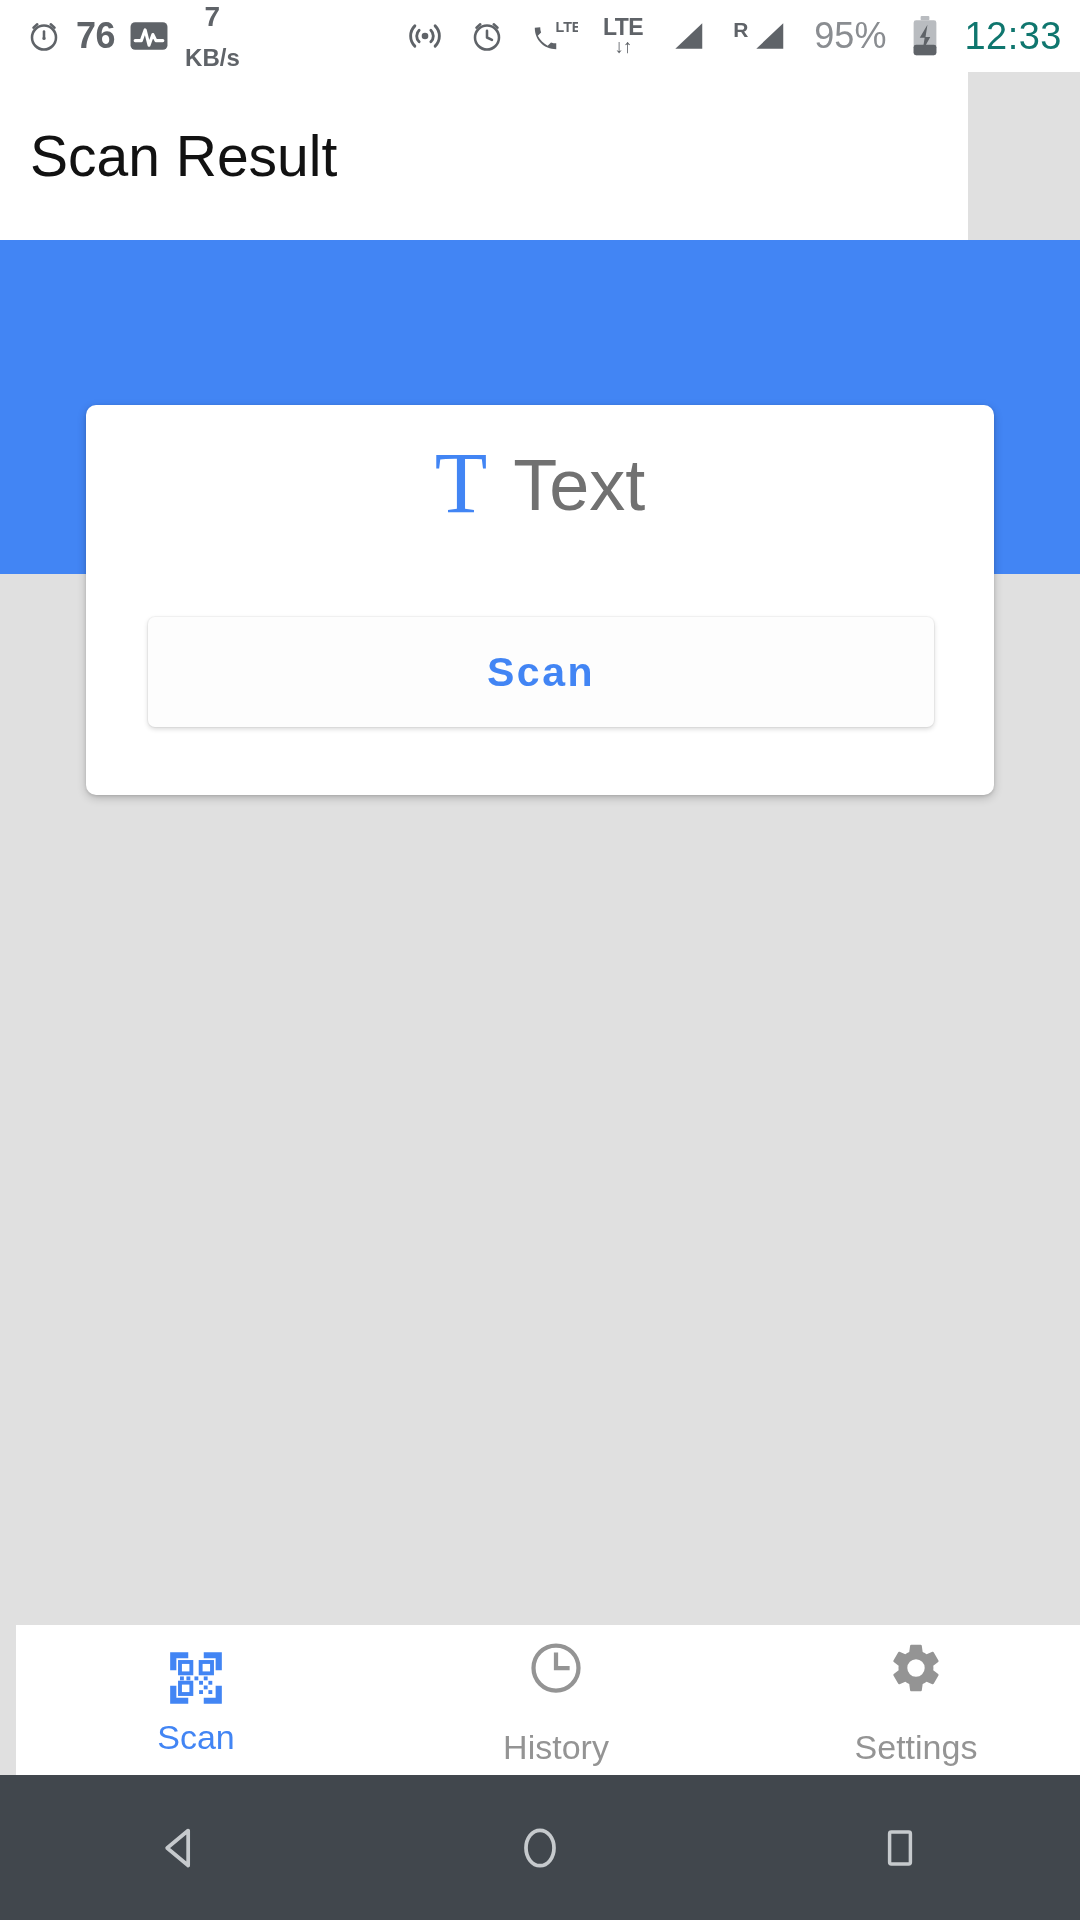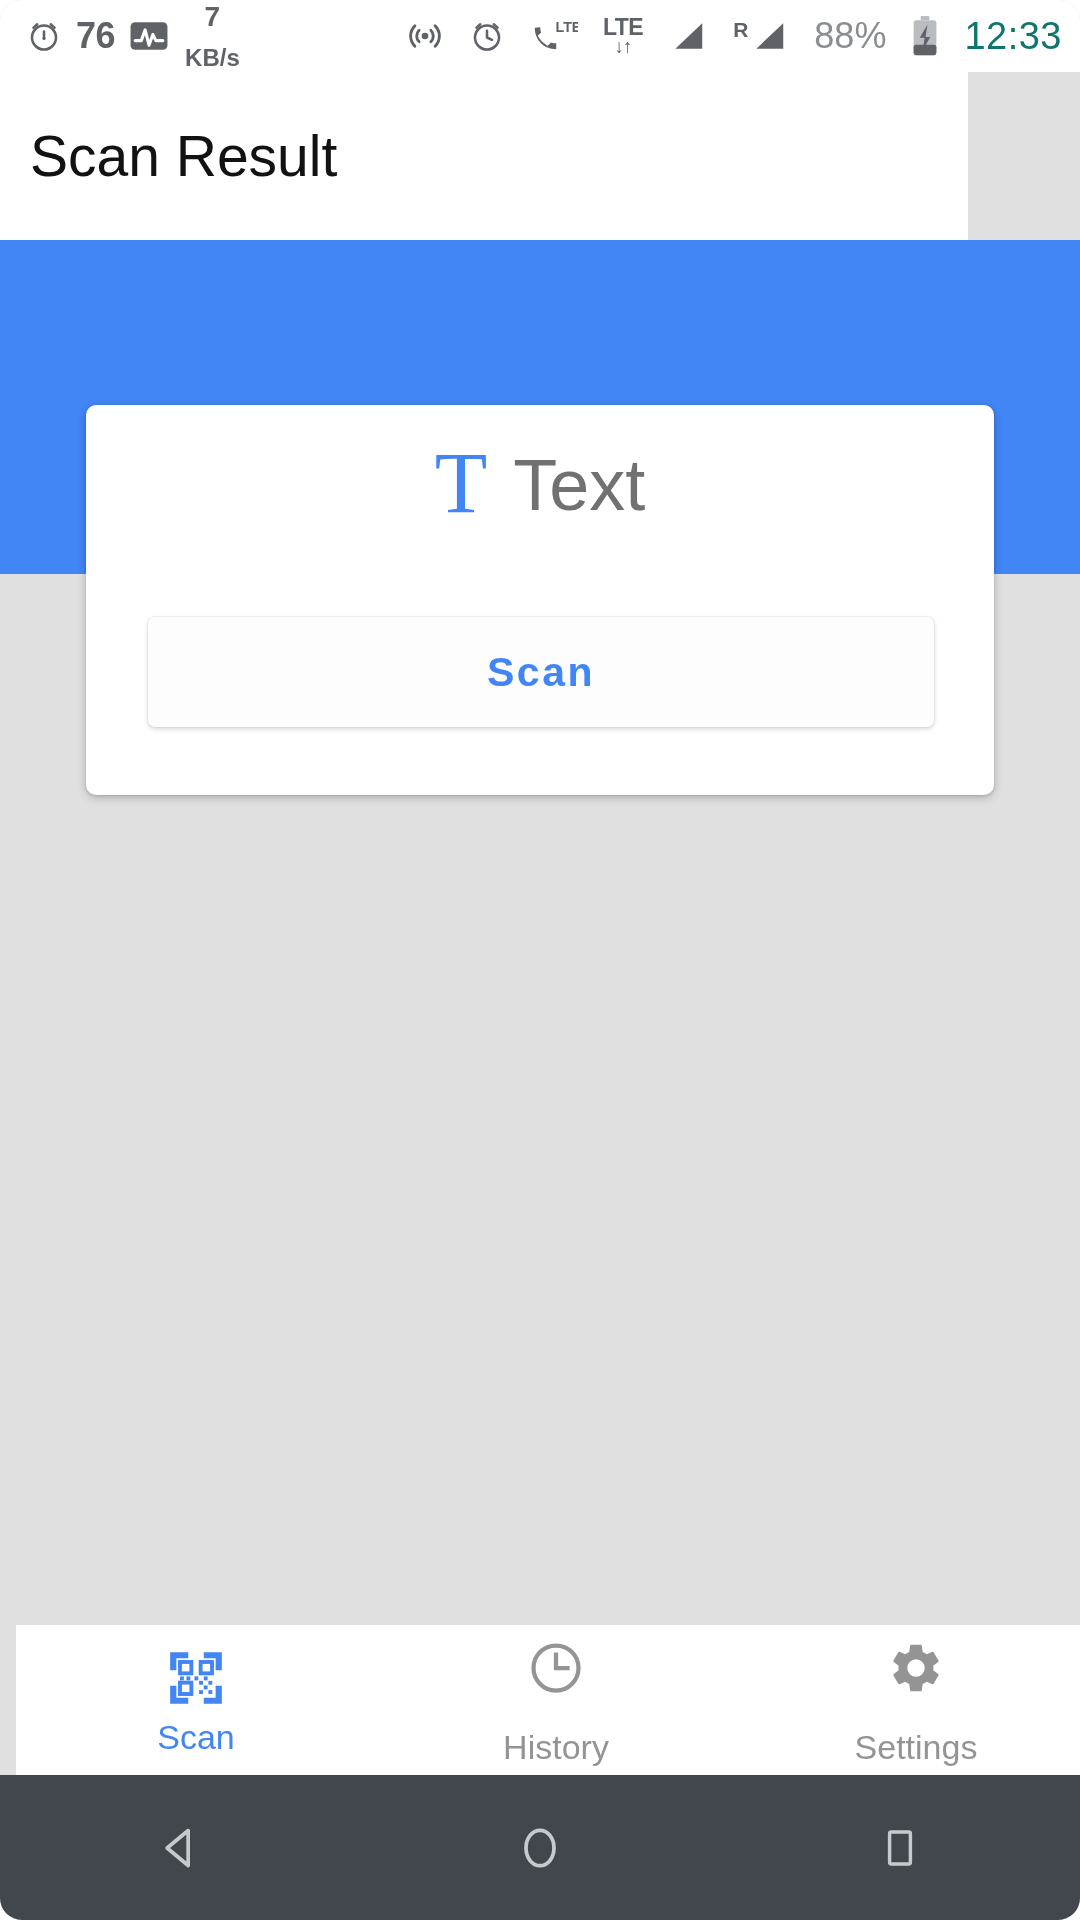--- a/index.html
+++ b/index.html
@@ -14,21 +14,20 @@
     font-family: "Liberation Sans", sans-serif;
     -webkit-font-smoothing: antialiased;
   }
 
   .screen {
     position: relative;
     width: 1080px;
     height: 1920px;
     background: #e0e0e0;
     overflow: hidden;
-    border-radius: 22px;
   }
 
   
   .statusbar {
     position: absolute;
     top: 0; left: 0;
     width: 1080px;
     height: 72px;
     background: #ffffff;
     display: flex;
@@ -337,21 +336,21 @@
         </svg>
       </span>
 
       <span class="roam-wrap">
         <span class="roam-r">R</span>
         <svg width="40" height="38" viewBox="0 0 24 24">
           <path d="M21 4 L21 20 L4 20 Z" fill="#5f6368"></path>
         </svg>
       </span>
 
-      <span class="sb-text-light">88%</span>
+      <span class="sb-text-light">95%</span>
 
       <span class="sb-ico">
         <svg width="28" height="42" viewBox="0 0 16 24">
           <rect x="5.5" y="0.5" width="5" height="2.5" rx="0.6" fill="#b9bcc0"></rect>
           <rect x="1.5" y="3" width="13" height="20" rx="1.4" fill="#b9bcc0"></rect>
           <rect x="1.5" y="17" width="13" height="6" rx="1.4" fill="#5f6368"></rect>
           <path d="M9.4 5.5 L5 13 L7.8 13 L6.6 20.5 L11 12.5 L8.3 12.5 Z" fill="#5f6368"></path>
         </svg>
       </span>
 

